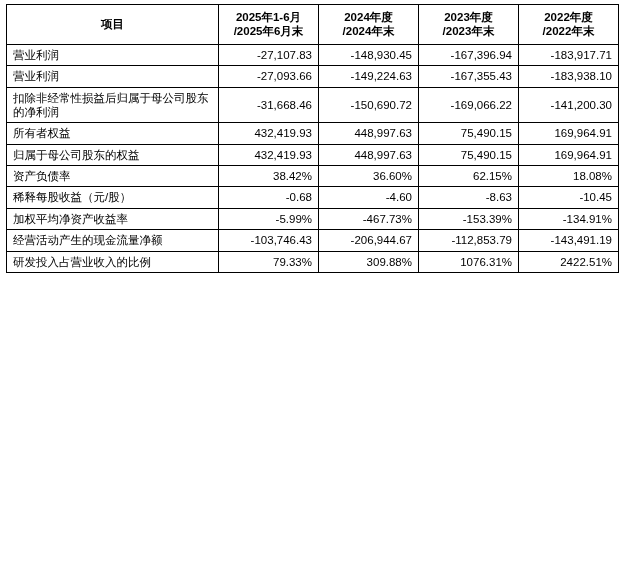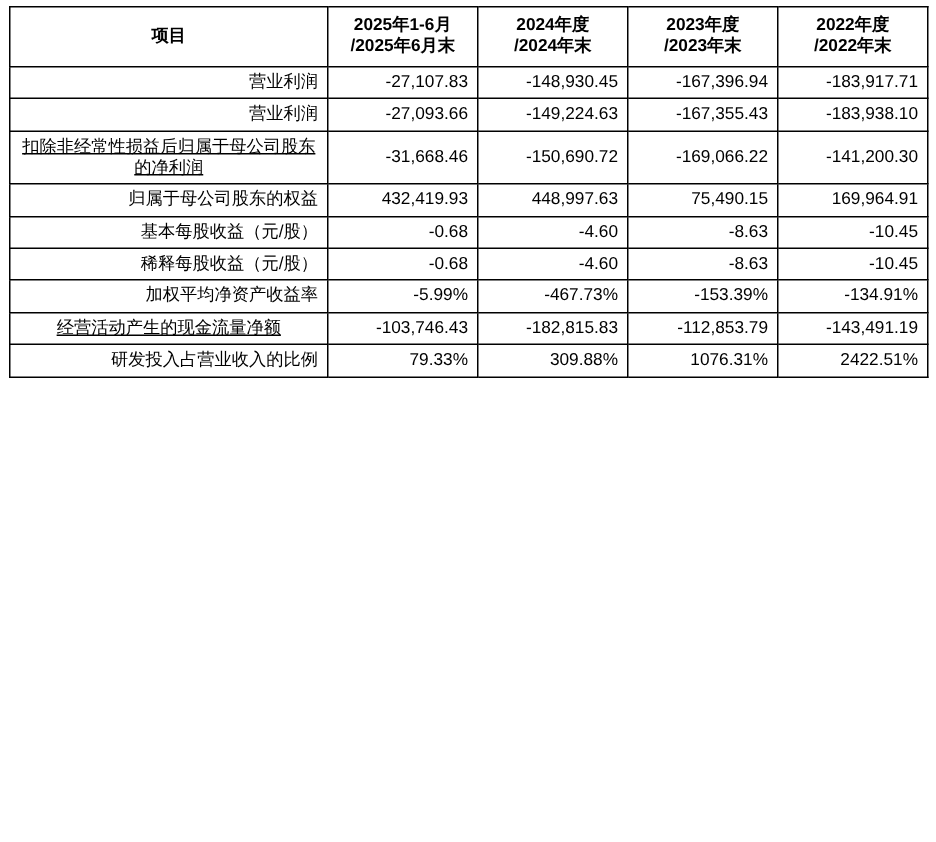--- a/index.html
+++ b/index.html
@@ -38,27 +38,26 @@
     text-align: center;
     font-weight: bold;
     font-size: 11.5px;
     padding: 5px 4px;
   }
   thead th .hdr-line {
     display: block;
     white-space: nowrap;
   }
   td.item {
-    text-align: right;
+    text-align: left;
     white-space: normal;
     word-break: break-all;
   }
   td.item.center {
-    text-align: center;
-    text-decoration: underline;
+    text-align: left;
   }
   td.num {
     text-align: right;
     white-space: normal;
     word-break: break-all;
   }
   td.dash {
     text-align: center;
   }
 </style>
@@ -113,51 +112,58 @@
         <td class="num">-183,938.10</td>
       </tr>
       <tr>
         <td class="item center">扣除非经常性损益后归属于母公司股东的净利润</td>
         <td class="num">-31,668.46</td>
         <td class="num">-150,690.72</td>
         <td class="num">-169,066.22</td>
         <td class="num">-141,200.30</td>
       </tr>
       <tr>
+        <td class="item">所有者权益</td>
+        <td class="num">432,419.93</td>
+        <td class="num">448,997.63</td>
+        <td class="num">75,490.15</td>
+        <td class="num">169,964.91</td>
+      </tr>
+      <tr>
         <td class="item">归属于母公司股东的权益</td>
         <td class="num">432,419.93</td>
         <td class="num">448,997.63</td>
         <td class="num">75,490.15</td>
         <td class="num">169,964.91</td>
       </tr>
       <tr>
-        <td class="item">基本每股收益（元/股）</td>
-        <td class="num">-0.68</td>
-        <td class="num">-4.60</td>
-        <td class="num">-8.63</td>
-        <td class="num">-10.45</td>
+        <td class="item">资产负债率</td>
+        <td class="num">38.42%</td>
+        <td class="num">36.60%</td>
+        <td class="num">62.15%</td>
+        <td class="num">18.08%</td>
       </tr>
       <tr>
         <td class="item">稀释每股收益（元/股）</td>
         <td class="num">-0.68</td>
         <td class="num">-4.60</td>
         <td class="num">-8.63</td>
         <td class="num">-10.45</td>
       </tr>
       <tr>
         <td class="item">加权平均净资产收益率</td>
         <td class="num">-5.99%</td>
         <td class="num">-467.73%</td>
         <td class="num">-153.39%</td>
         <td class="num">-134.91%</td>
       </tr>
       <tr>
         <td class="item center">经营活动产生的现金流量净额</td>
         <td class="num">-103,746.43</td>
-        <td class="num">-182,815.83</td>
+        <td class="num">-206,944.67</td>
         <td class="num">-112,853.79</td>
         <td class="num">-143,491.19</td>
       </tr>
       <tr>
         <td class="item">研发投入占营业收入的比例</td>
         <td class="num">79.33%</td>
         <td class="num">309.88%</td>
         <td class="num">1076.31%</td>
         <td class="num">2422.51%</td>
       </tr>

